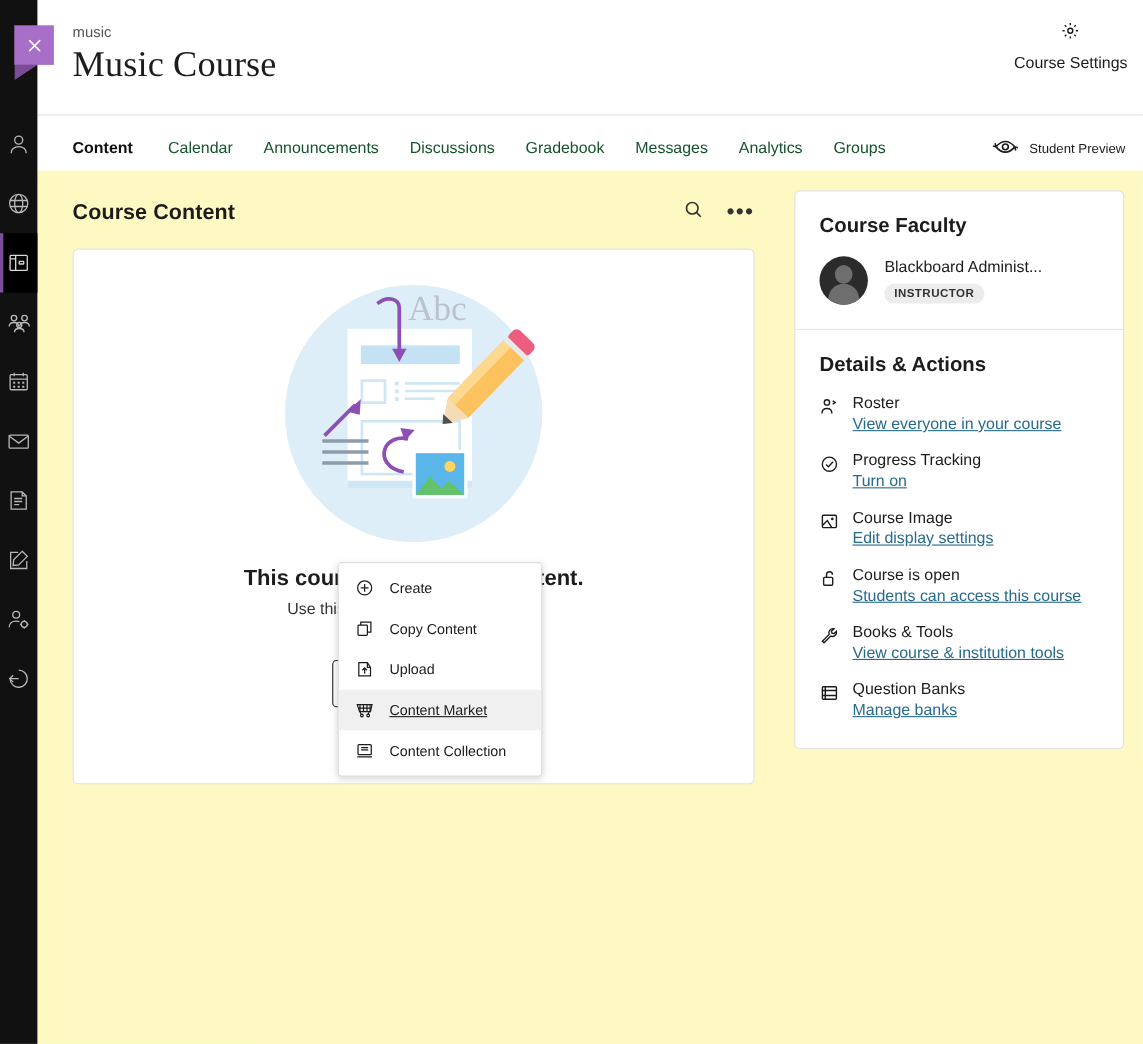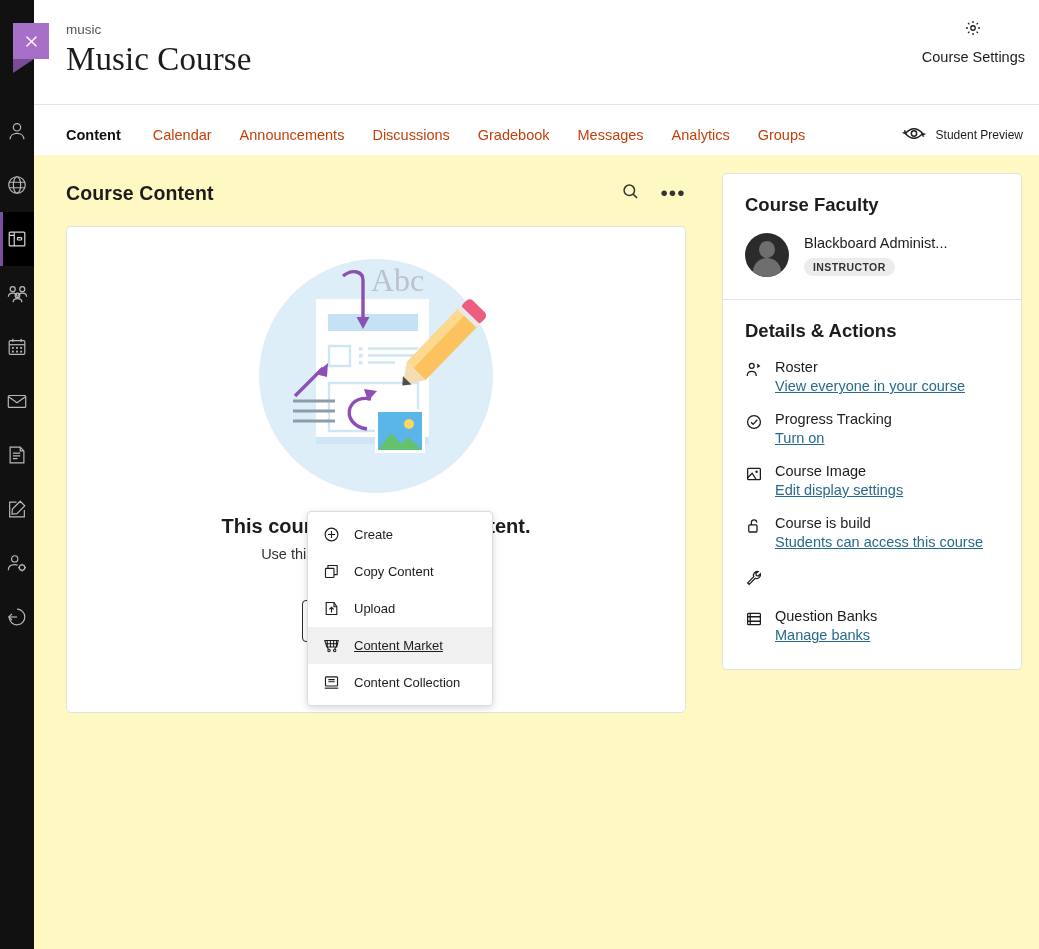--- a/index.html
+++ b/index.html
@@ -65,21 +65,21 @@
 
   
   .tabbar {
     height: 62px; background: #ffffff; border-top: 1px solid #e4e4e4;
     border-bottom: 1px solid #dcdcdc;
     display: flex; align-items: stretch; position: relative;
   }
   .tabs { display: flex; align-items: stretch; padding-left: 32px; gap: 0; }
   .tab {
     display: flex; align-items: center; padding: 0 14px;
-    font-size: 14.5px; color: #c2410c; cursor: pointer; position: relative;
+    font-size: 14.5px; color: #14532d; cursor: pointer; position: relative;
   }
   .tab:first-child { padding-left: 0; padding-right: 18px; }
   .tab.active { color: #111111; font-weight: bold; }
   .tab.active::after {
     content: ""; position: absolute; left: 0; right: 18px; bottom: 0;
     height: 3px; background: #7b4f9d;
   }
   .preview-btn {
     position: absolute; right: 16px; top: 0; height: 100%;
     display: flex; align-items: center; gap: 10px;
@@ -516,30 +516,34 @@
             </div>
 
             <div class="d-item">
               <div class="d-ico">
                 <svg width="18" height="18" viewBox="0 0 24 24" fill="none" stroke="#1c1c1c" stroke-width="1.7">
                   <rect x="5" y="10.5" width="11" height="9.5" rx="1.2"></rect>
                   <path d="M8.5 10.5V7.3a3.6 3.6 0 0 1 7.2 0"></path>
                 </svg>
               </div>
               <div>
-                <div class="d-label">Course is build</div>
+                <div class="d-label">Course is open</div>
                 <div class="d-link">Students can access this course</div>
               </div>
             </div>
 
             <div class="d-item">
               <div class="d-ico">
                 <svg width="18" height="18" viewBox="0 0 24 24" fill="none" stroke="#1c1c1c" stroke-width="1.7">
                   <path d="M17.5 3.5a5 5 0 0 0-5.8 6.8L3.5 18.5l2 2 8.2-8.2a5 5 0 0 0 6.8-5.8l-2.8 2.8-2.6-.6-.6-2.6z"></path>
                 </svg>
+              </div>
+              <div>
+                <div class="d-label">Books &amp; Tools</div>
+                <div class="d-link">View course &amp; institution tools</div>
               </div>
             </div>
 
             <div class="d-item">
               <div class="d-ico">
                 <svg width="18" height="18" viewBox="0 0 24 24" fill="none" stroke="#1c1c1c" stroke-width="1.7">
                   <rect x="3.5" y="4.5" width="17" height="15" rx="1.2"></rect>
                   <path d="M3.5 9h17M7 4.5v15"></path>
                     <path d="M3.5 15h17"></path>
                 </svg>

